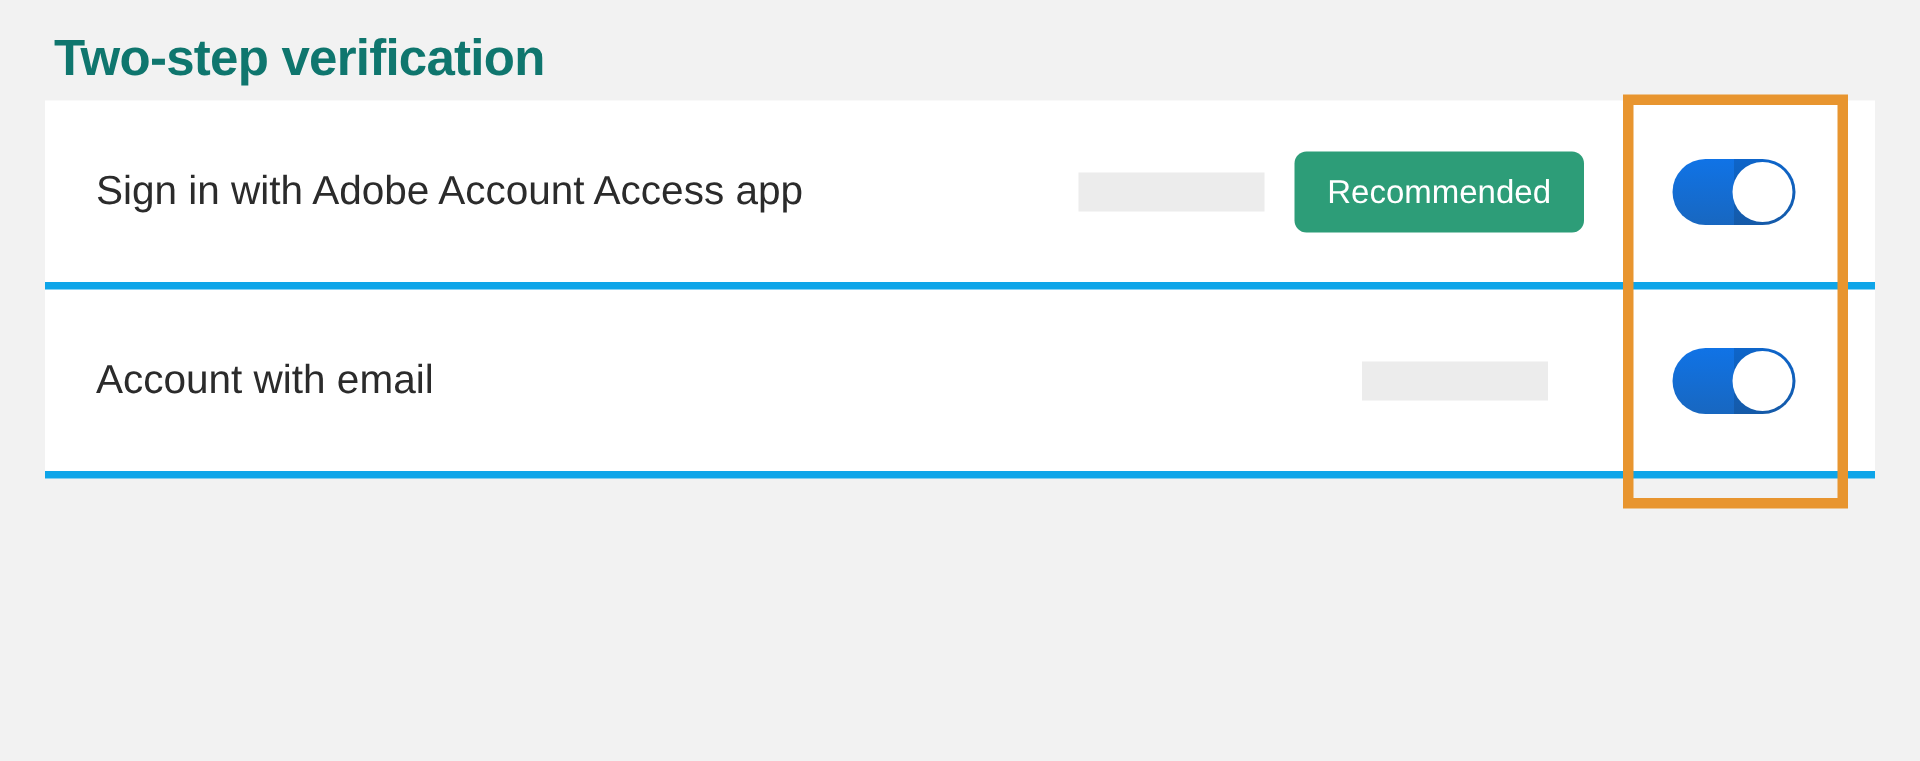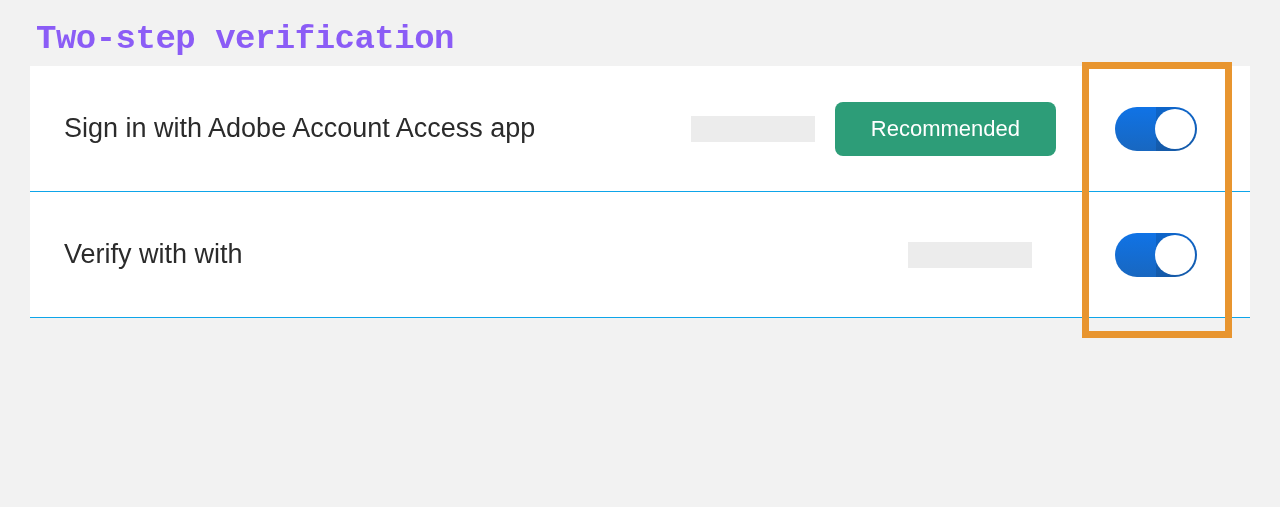--- a/index.html
+++ b/index.html
@@ -6,56 +6,55 @@
     body {
       font-family: -apple-system, BlinkMacSystemFont, "Segoe UI", Helvetica, Arial, sans-serif;
       background: #f2f2f2;
       width: 1280px;
       height: 507px;
       padding: 20px 30px 30px 30px;
     }
     .section-title {
       font-size: 34px;
       font-weight: 700;
-      color: #8b5cf6;
+      color: #0f766e;
       letter-spacing: -0.5px;
       margin-bottom: 8px;
       margin-left: 6px;
-      font-family: Liberation Mono, monospace;
     }
     .panel {
       position: relative;
       background: #fff;
     }
     .row {
       display: flex;
       align-items: center;
       height: 126px;
       padding: 0 34px;
-      border-bottom: 1px solid #0ea5e9;
+      border-bottom: 5px solid #0ea5e9;
     }
     .row:last-child { border-bottom: none; }
     .row-label {
       font-size: 27px;
       color: #2b2b2b;
       flex: 0 0 auto;
       min-width: 540px;
     }
     .placeholder {
       width: 124px;
       height: 26px;
       background: #ececec;
       margin-left: auto;
       margin-right: 20px;
     }
     .badge {
       background: #2d9d78;
       color: #fff;
       font-size: 22px;
-      padding: 14px 36px;
+      padding: 14px 22px;
       border-radius: 8px;
       margin-right: 40px;
     }
     .toggle-col {
       width: 120px;
       display: flex;
       justify-content: center;
     }
     .toggle {
       position: relative;
@@ -114,21 +113,21 @@
     <div class="badge">Recommended</div>
     <div class="toggle-col">
       <div class="toggle on">
         <span class="shade"></span>
         <span class="knob"></span>
       </div>
     </div>
   </div>
 
   <div class="row">
-    <div class="row-label">Verify with with</div>
+    <div class="row-label">Account with email</div>
     <div class="placeholder"></div>
     <div class="spacer-badge"></div>
     <div class="toggle-col">
       <div class="toggle on">
         <span class="shade"></span>
         <span class="knob"></span>
       </div>
     </div>
   </div>
 

